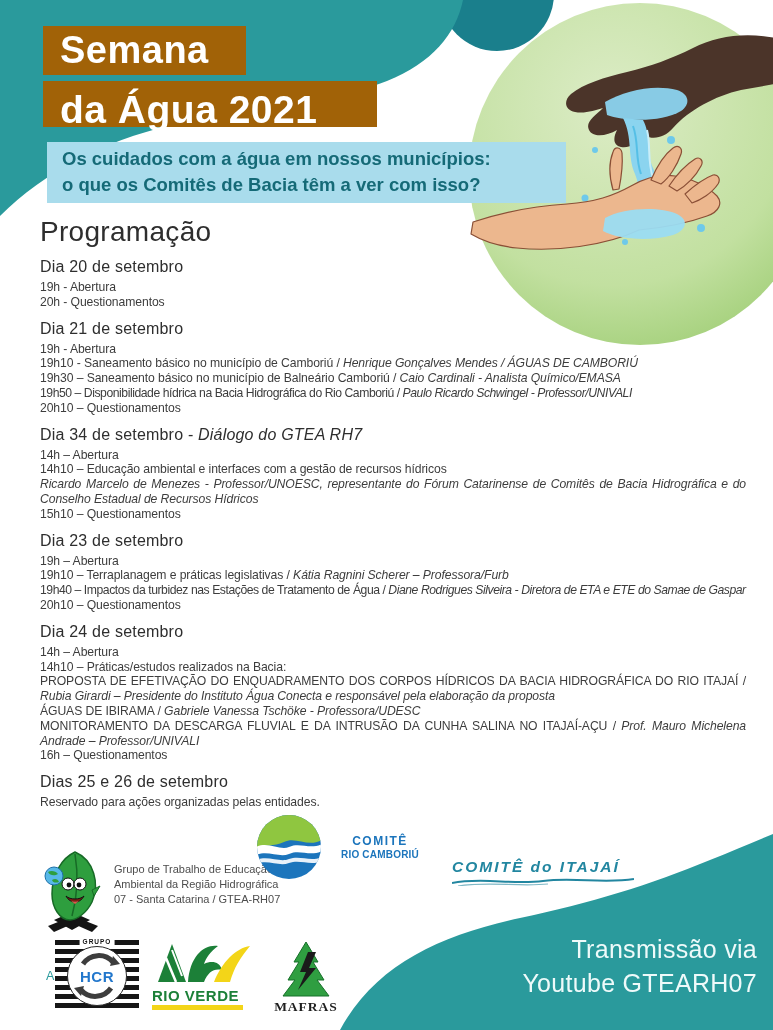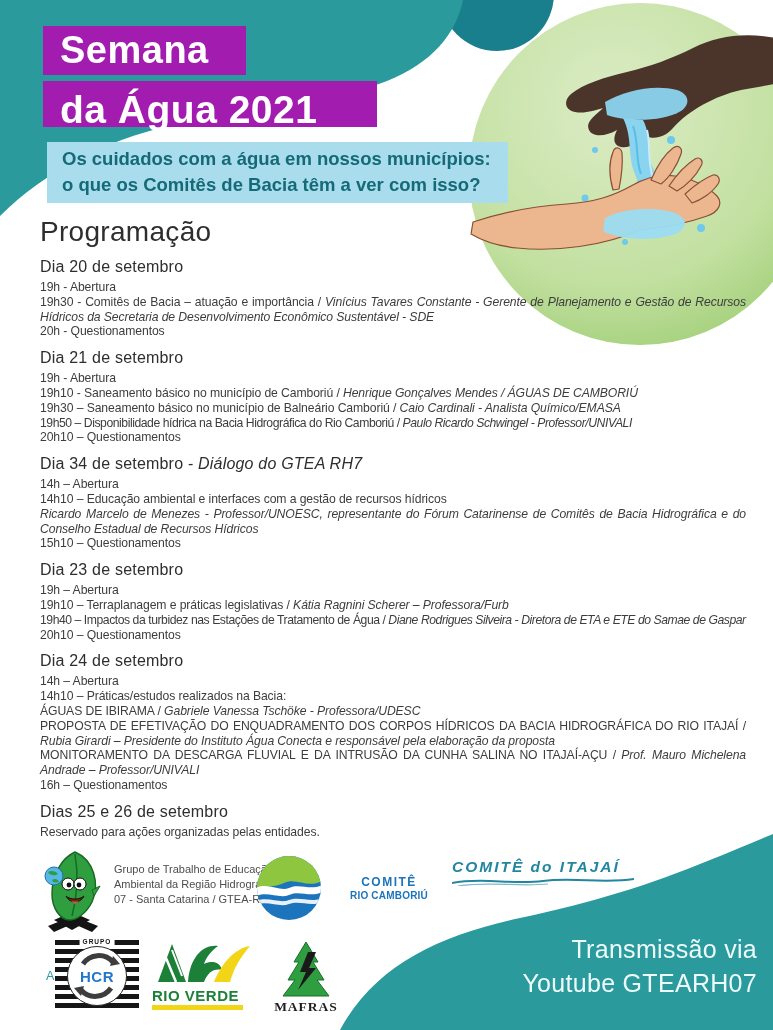--- a/index.html
+++ b/index.html
@@ -8,45 +8,45 @@
     background:#fff;overflow:hidden;
     font-family:"Liberation Sans","DejaVu Sans",sans-serif;
     -webkit-font-smoothing:antialiased;
   }
   svg{display:block;}
 
   
   .header-wave{position:absolute;left:0;top:0;z-index:1;}
   .circle-illustration{position:absolute;left:455px;top:-10px;z-index:2;}
   .title-box{
-    position:absolute;z-index:3;background:#a21caf;color:#ffffff;
+    position:absolute;z-index:3;background:#a16207;color:#ffffff;
     font-weight:bold;letter-spacing:.5px;
   }
   .box1{left:43px;top:26px;width:203px;height:49px;font-size:38px;line-height:49px;padding-left:17px;box-sizing:border-box;}
   .box2{left:43px;top:81px;width:334px;height:46px;font-size:39px;line-height:57px;padding-left:17px;box-sizing:border-box;}
   .subtitle{
-    position:absolute;z-index:4;left:47px;top:142px;width:461px;box-sizing:border-box;
+    position:absolute;z-index:4;left:47px;top:142px;width:519px;box-sizing:border-box;
     background:#a9dcec;color:#156a77;font-size:18.5px;font-weight:bold;
     line-height:26px;padding:4px 0 5px 15px;
   }
 
   
   .program{position:absolute;z-index:5;left:40px;top:216px;width:706px;color:#3d3d3d;}
   .program h1{font-size:28px;font-weight:400;letter-spacing:.3px;color:#2e2e2e;margin:0 0 9px 0;line-height:32px;}
   .day h2{font-size:16px;font-weight:500;color:#2e2e2e;margin:9px 0 4px 0;line-height:19px;letter-spacing:.2px;}
   .day h2 em{font-weight:500;}
   .ln{font-size:12.2px;line-height:14.8px;margin:0;letter-spacing:-0.1px;color:#3d3d3d;}
   .ln em, .day h2 em{font-style:italic;}
   .just{text-align:justify;}
   .tight{letter-spacing:-0.45px;}
 
   
   .gtea{position:absolute;left:42px;top:850px;display:flex;gap:10px;z-index:5;}
   .gtea-text{padding-top:12px;font-size:11px;color:#4d4d4d;line-height:15px;}
-  .camboriu{position:absolute;left:256px;top:855px;display:flex;align-items:center;gap:13px;z-index:5;justify-content:center;}
+  .camboriu{position:absolute;left:256px;top:814px;display:flex;align-items:center;gap:4px;z-index:5;justify-content:center;}
   .camboriu-text{color:#1c75bc;font-weight:bold;text-align:center;width:108px;}
   .cl1{font-size:12px;letter-spacing:1.5px;}
   .cl2{font-size:10px;letter-spacing:.2px;margin-top:1px;}
   .itajai{position:absolute;left:452px;top:858px;z-index:5;}
   .itajai-text{color:#2286a0;font-size:15.5px;font-weight:bold;font-style:italic;letter-spacing:2px;}
   .apoio{position:absolute;left:46px;top:921px;font-size:12.5px;color:#2a9a9c;z-index:5;margin-top:48px;}
   .hcr{
     position:absolute;left:55px;top:940px;width:84px;height:72px;z-index:5;
     background:repeating-linear-gradient(#161616 0 4.5px,#ffffff 4.5px 9px);
   }
@@ -132,21 +132,20 @@
     <div>Os cuidados com a água em nossos municípios:</div>
     <div>o que os Comitês de Bacia têm a ver com isso?</div>
   </div>
 
   <main class="program">
     <h1>Programação</h1>
 
     <section class="day">
       <h2><span>Dia 20 de setembro</span><em></em></h2>
       <p class="ln"><span>19h - Abertura</span><em></em></p>
-      <p class="ln just"><span>19h30 - Comitês de Bacia – atuação e importância / </span><em>Vinícius Tavares Constante - Gerente de Planejamento e Gestão de Recursos Hídricos da Secretaria de Desenvolvimento Econômico Sustentável - SDE</em></p>
       <p class="ln"><span>20h - Questionamentos</span><em></em></p>
     </section>
 
     <section class="day">
       <h2><span>Dia 21 de setembro</span><em></em></h2>
       <p class="ln"><span>19h - Abertura</span><em></em></p>
       <p class="ln"><span>19h10 - Saneamento básico no município de Camboriú / </span><em>Henrique Gonçalves Mendes / ÁGUAS DE CAMBORIÚ</em></p>
       <p class="ln"><span>19h30 – Saneamento básico no município de Balneário Camboriú / </span><em>Caio Cardinali - Analista Químico/EMASA</em></p>
       <p class="ln tight"><span>19h50 – Disponibilidade hídrica na Bacia Hidrográfica do Rio Camboriú / </span><em>Paulo Ricardo Schwingel - Professor/UNIVALI</em></p>
       <p class="ln"><span>20h10 – Questionamentos</span><em></em></p>
@@ -165,22 +164,22 @@
       <p class="ln"><span>19h – Abertura</span><em></em></p>
       <p class="ln"><span>19h10 – Terraplanagem e práticas legislativas / </span><em>Kátia Ragnini Scherer – Professora/Furb</em></p>
       <p class="ln tight"><span>19h40 – Impactos da turbidez nas Estações de Tratamento de Água / </span><em>Diane Rodrigues Silveira - Diretora de ETA e ETE do Samae de Gaspar</em></p>
       <p class="ln"><span>20h10 – Questionamentos</span><em></em></p>
     </section>
 
     <section class="day">
       <h2><span>Dia 24 de setembro</span><em></em></h2>
       <p class="ln"><span>14h – Abertura</span><em></em></p>
       <p class="ln"><span>14h10 – Práticas/estudos realizados na Bacia:</span><em></em></p>
+      <p class="ln just"><span>PROPOSTA DE EFETIVAÇÃO DO ENQUADRAMENTO DOS CORPOS HÍDRICOS DA BACIA HIDROGRÁFICA DO RIO ITAJAÍ / </span><em>Rubia Girardi – Presidente do Instituto Água Conecta e responsável pela elaboração da proposta</em></p>
       <p class="ln"><span>ÁGUAS DE IBIRAMA / </span><em>Gabriele Vanessa Tschöke - Professora/UDESC</em></p>
-      <p class="ln just"><span>PROPOSTA DE EFETIVAÇÃO DO ENQUADRAMENTO DOS CORPOS HÍDRICOS DA BACIA HIDROGRÁFICA DO RIO ITAJAÍ / </span><em>Rubia Girardi – Presidente do Instituto Água Conecta e responsável pela elaboração da proposta</em></p>
       <p class="ln just"><span>MONITORAMENTO DA DESCARGA FLUVIAL E DA INTRUSÃO DA CUNHA SALINA NO ITAJAÍ-AÇU / </span><em>Prof. Mauro Michelena Andrade – Professor/UNIVALI</em></p>
       <p class="ln"><span>16h – Questionamentos</span><em></em></p>
     </section>
 
     <section class="day">
       <h2><span>Dias 25 e 26 de setembro</span><em></em></h2>
       <p class="ln"><span>Reservado para ações organizadas pelas entidades.</span><em></em></p>
     </section>
   </main>
 

